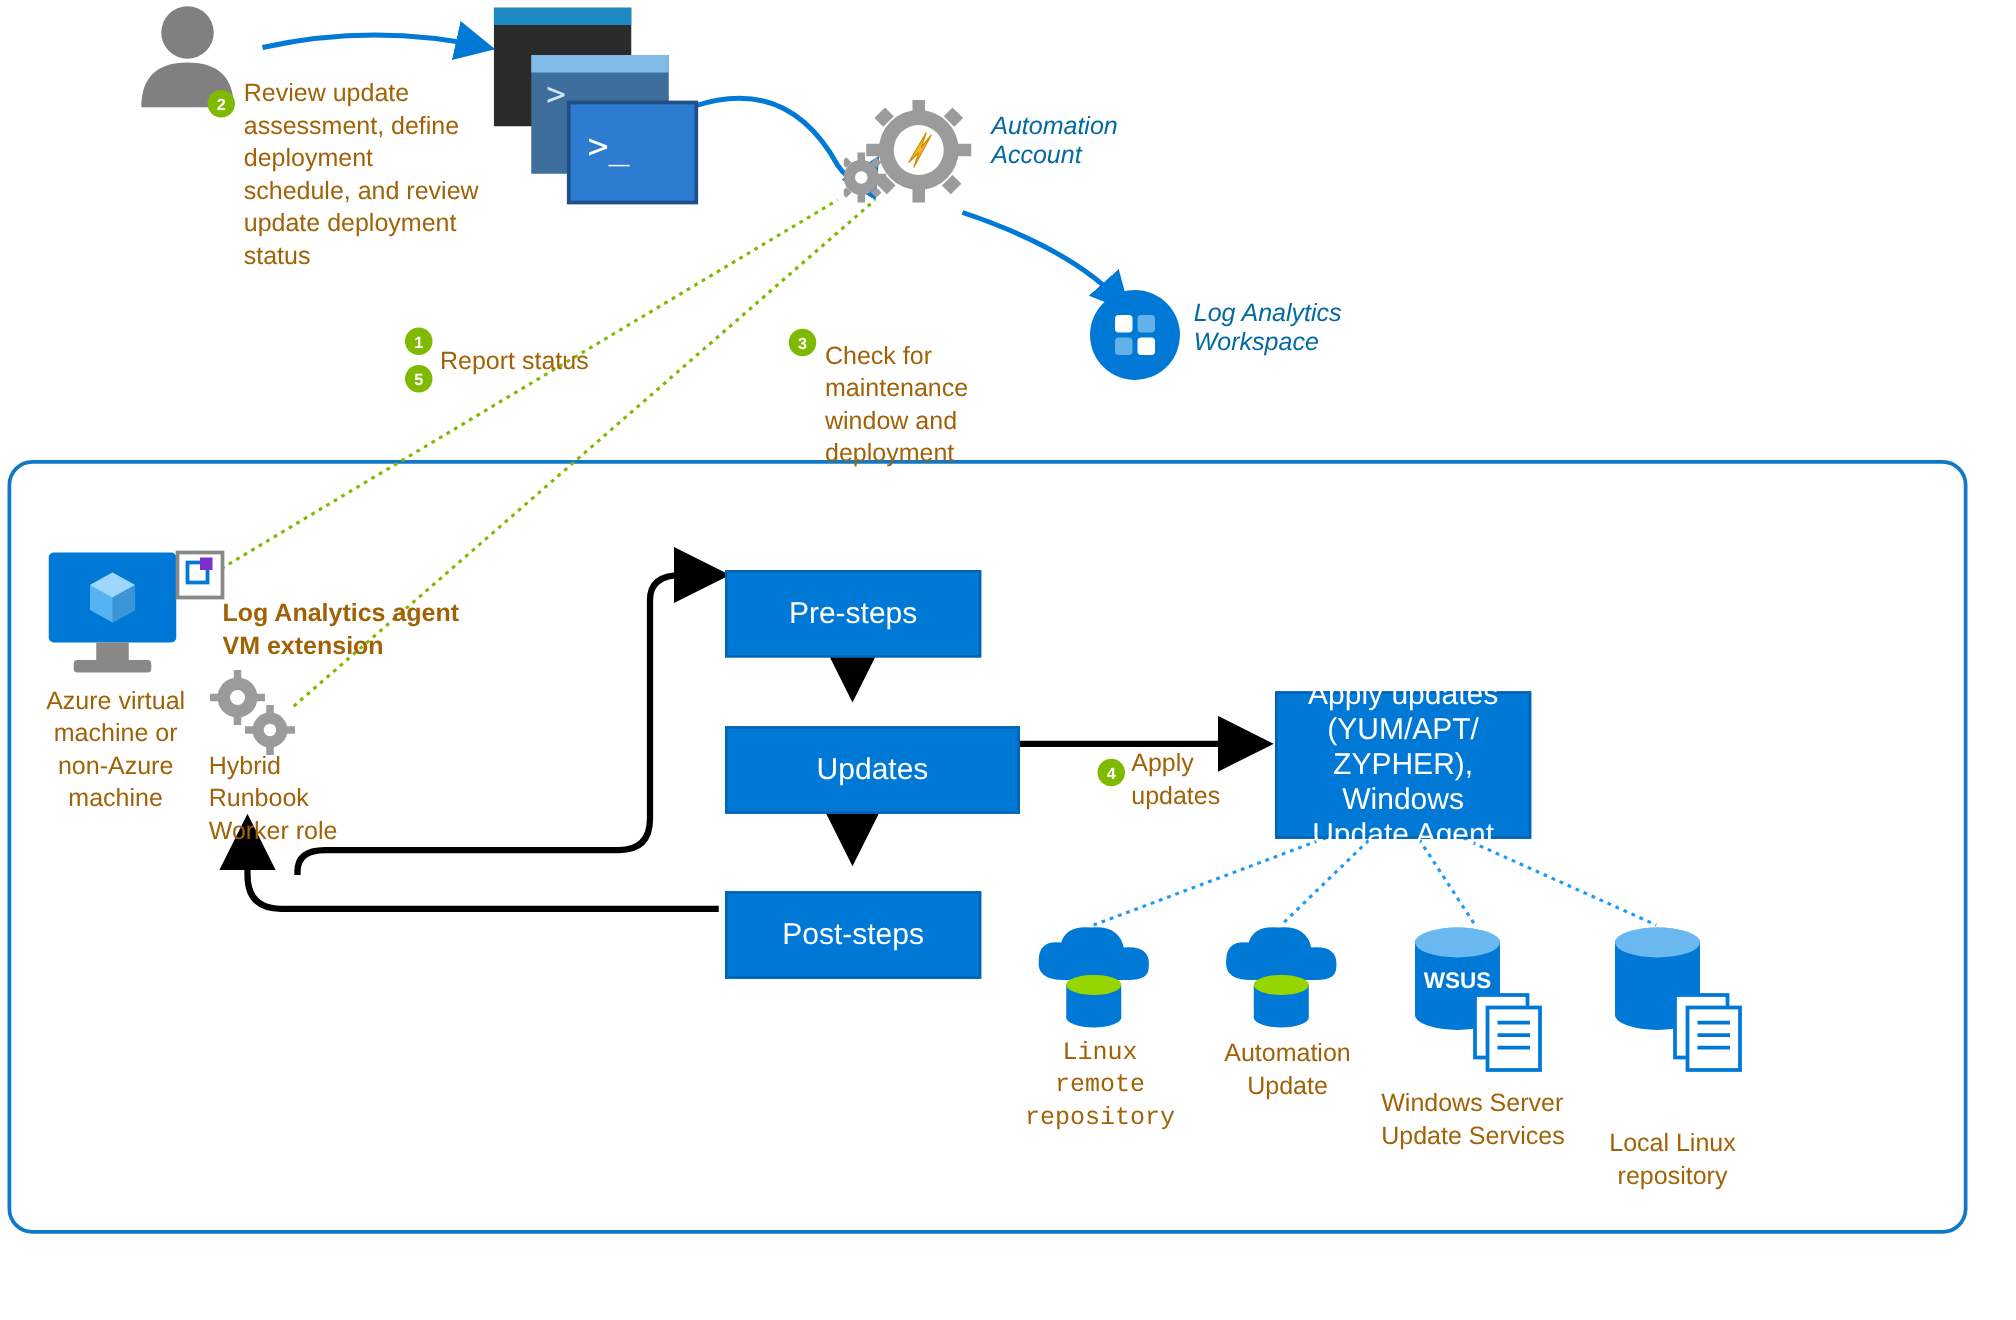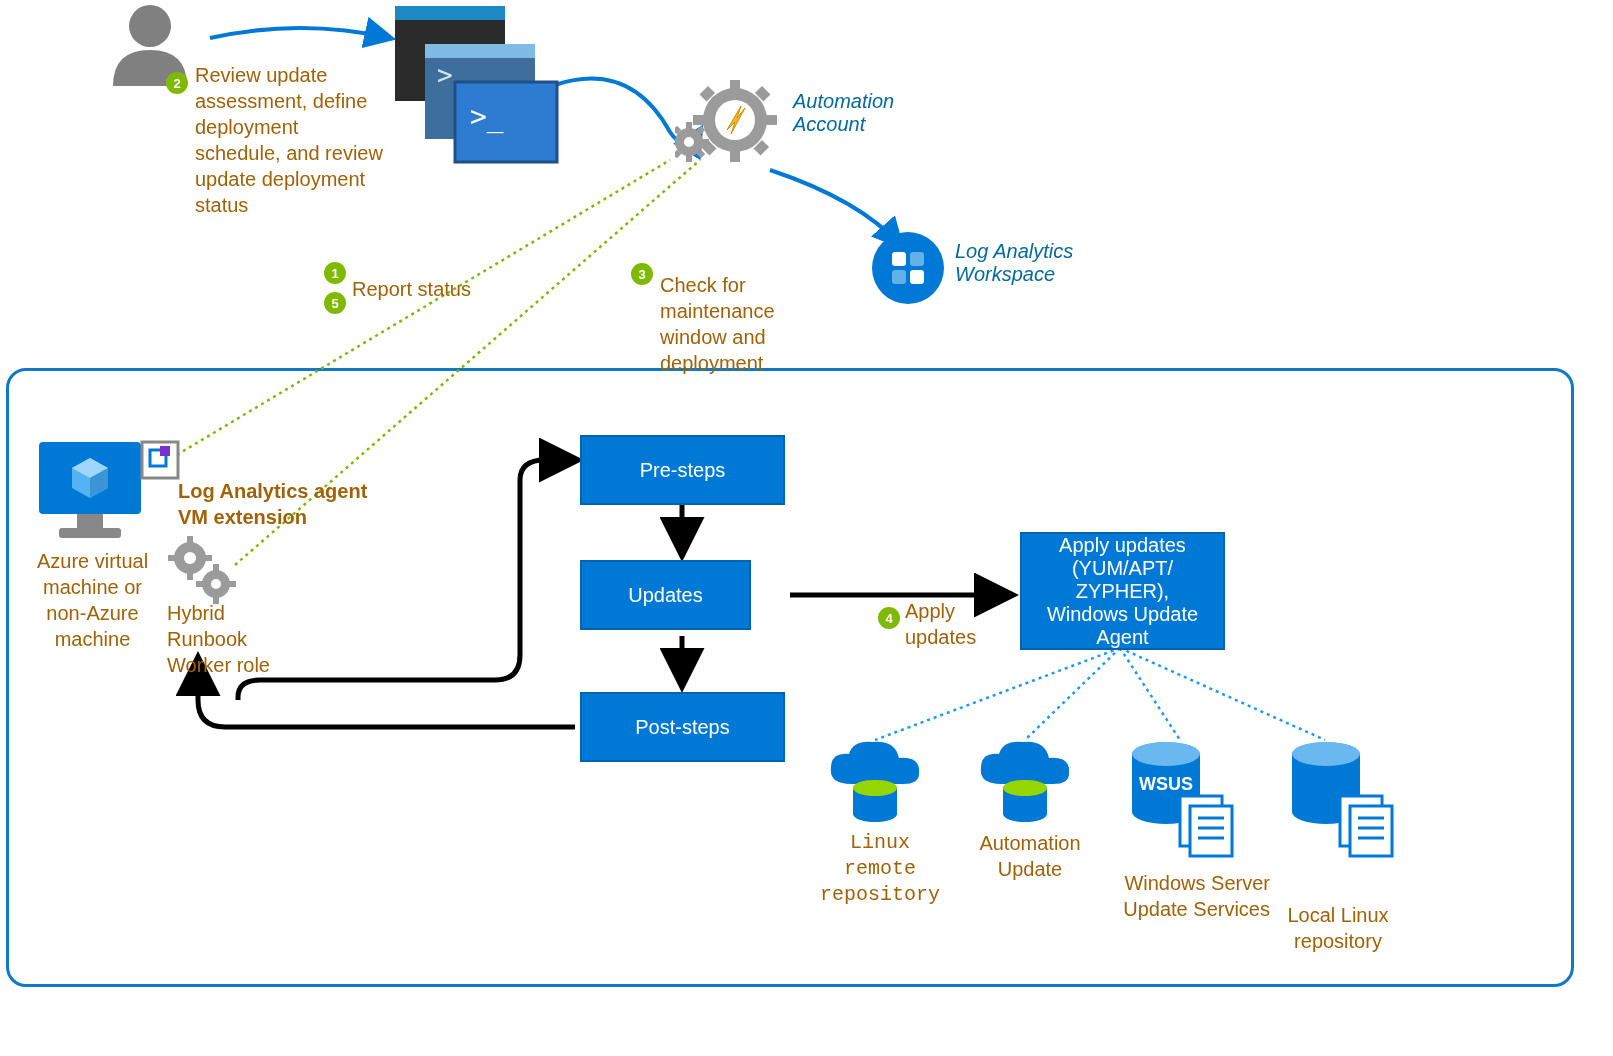--- a/index.html
+++ b/index.html
@@ -29,21 +29,22 @@
   }
   .blue-box {
     background: #0079d6;
     color: #ffffff;
     border: 2px solid #0064b3;
     display: flex;
     align-items: center;
     justify-content: center;
     text-align: center;
     padding: 8px 14px;
-    font-size: 20px;
+    font-size: 24px;
+    margin-top: 21px;
   }
   .container-box {
     border: 3px solid #1079c7;
     border-radius: 20px;
   }
   svg.icon { display: block; }
 </style>
 </head>
 <body>
 
@@ -205,21 +206,21 @@
     </g>
     <circle r="5" fill="#fff"></circle>
   </g>
 </svg>
 <div class="abs label" style="left:167px; top:600px; width:120px;">Hybrid Runbook Worker role</div>
 
 <div class="abs blue-box" style="left:580px; top:435px; width:205px; height:70px;">
   <span>Pre-steps</span>
 </div>
 
-<div class="abs blue-box" style="left:580px; top:560px; width:171px; height:70px;">
+<div class="abs blue-box" style="left:580px; top:560px; width:236px; height:70px;">
   <span>Updates</span>
 </div>
 
 <div class="abs blue-box" style="left:580px; top:692px; width:205px; height:70px;">
   <span>Post-steps</span>
 </div>
 
 <div class="abs badge" style="left:878px; top:607px;">
   <span>4</span>
 </div>
@@ -253,21 +254,21 @@
   <ellipse cx="46" cy="72" rx="34" ry="12" fill="#0079d6"></ellipse>
   <ellipse cx="46" cy="14" rx="34" ry="12" fill="#69b9f0"></ellipse>
   <text x="46" y="50" fill="#fff" font-size="18" text-anchor="middle" font-weight="600">WSUS</text>
 
   <rect x="60" y="56" width="42" height="50" fill="#fff" stroke="#0079d6" stroke-width="3"></rect>
   <rect x="70" y="66" width="42" height="50" fill="#fff" stroke="#0079d6" stroke-width="3"></rect>
   <line x1="78" y1="78" x2="104" y2="78" stroke="#0079d6" stroke-width="3"></line>
   <line x1="78" y1="88" x2="104" y2="88" stroke="#0079d6" stroke-width="3"></line>
   <line x1="78" y1="98" x2="104" y2="98" stroke="#0079d6" stroke-width="3"></line>
 </svg>
-<div class="abs label" style="left:1105px; top:870px; width:165px; text-align:right;">Windows Server Update Services</div>
+<div class="abs label" style="left:1105px; top:870px; width:165px; text-align:left;">Windows Server Update Services</div>
 
 <svg class="abs icon" style="left:1280px; top:740px;" width="130" height="120" viewBox="0 0 130 120">
   <ellipse cx="46" cy="14" rx="34" ry="12" fill="#54aef0"></ellipse>
   <rect x="12" y="14" width="68" height="58" fill="#0079d6"></rect>
   <ellipse cx="46" cy="72" rx="34" ry="12" fill="#0079d6"></ellipse>
   <ellipse cx="46" cy="14" rx="34" ry="12" fill="#69b9f0"></ellipse>
   <rect x="60" y="56" width="42" height="50" fill="#fff" stroke="#0079d6" stroke-width="3"></rect>
   <rect x="70" y="66" width="42" height="50" fill="#fff" stroke="#0079d6" stroke-width="3"></rect>
   <line x1="78" y1="78" x2="104" y2="78" stroke="#0079d6" stroke-width="3"></line>
   <line x1="78" y1="88" x2="104" y2="88" stroke="#0079d6" stroke-width="3"></line>

